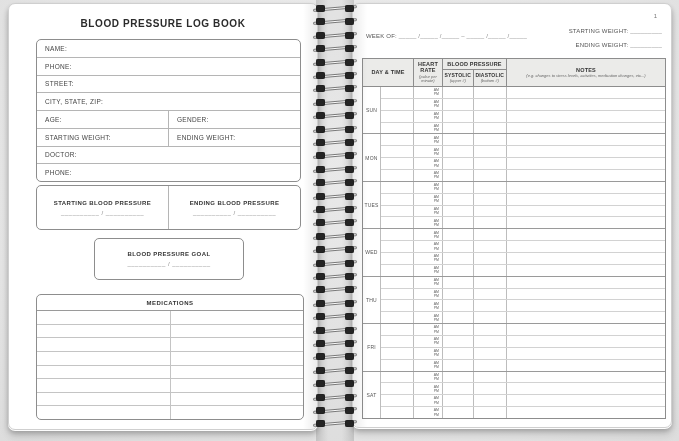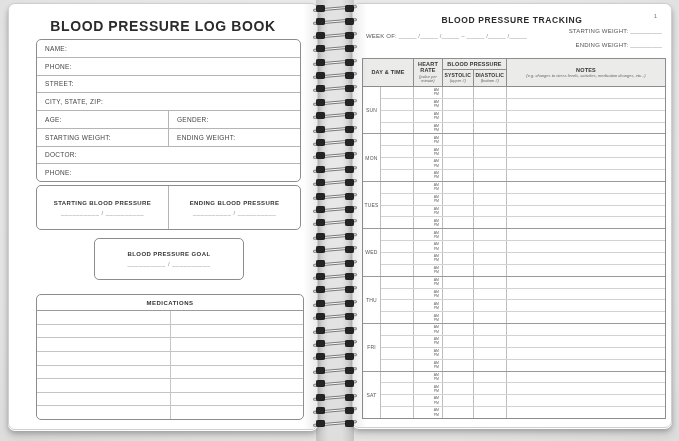--- a/index.html
+++ b/index.html
@@ -28,21 +28,21 @@
     background: linear-gradient(90deg, rgba(0,0,0,.14), rgba(0,0,0,.03) 32%, rgba(0,0,0,.03) 68%, rgba(0,0,0,.14)); }
   .spiral { position:absolute; left:312px; top:0; width:46px; height:441px; z-index:6; }
   .coil { position:absolute; left:0; width:46px; height:9px; }
   .hole { position:absolute; top:1px; width:9px; height:7px; background:#242424; border-radius:2px; box-shadow: inset 0 0 1px #000; }
   .hole-l { left:4px; }  .hole-r { left:33px; }
   .wire { position:absolute; left:1px; right:1px; top:3px; height:3px;
     background:#f6f6f6; border:1px solid #7a7a7a; border-radius:2px; transform:rotate(-5deg); }
 
   
   .lp-title { position:absolute; top:14px; left:0; width:100%; text-align:center;
-    font-size:14px; font-weight:bold; letter-spacing:.6px; color:#2b2b2b; }
+    font-size:10px; font-weight:bold; letter-spacing:.6px; color:#2b2b2b; }
   .box { position:absolute; border:1px solid #8d8d8d; border-radius:5px; background:#fff; }
   .info-box { left:27px; top:35px; width:265px; height:143px; display:flex; flex-direction:column; }
   .info-row { flex:1; display:flex; border-bottom:1px solid #b5b5b5; }
   .info-row:last-child { border-bottom:none; }
   .info-cell { flex:1; display:flex; align-items:center; padding-left:8px;
     font-size:6.5px; letter-spacing:.3px; color:#444; }
   .info-cell + .info-cell { border-left:1px solid #b5b5b5; }
 
   .bp-box { left:27px; top:181px; width:265px; height:45px; display:flex; }
   .bp-half { flex:1; display:flex; flex-direction:column; align-items:center; justify-content:center; gap:4px; }
@@ -193,21 +193,20 @@
         <div class="med-row">
           <div class="med-cell"></div>
           <div class="med-cell"></div>
         </div>
       </div>
   </div>
 </div>
 
 <div class="page page-right">
   <div class="page-num">1</div>
-  <div class="rp-title">BLOOD PRESSURE TRACKING</div>
 
   <div class="weekof">
     <span>WEEK OF:</span>
     <span class="val">_____ /_____ /_____  –  _____ /_____ /_____</span>
   </div>
 
   <div class="weights">
     <div class="w-row">
       <span>STARTING WEIGHT:</span>
       <span class="val">_________</span>

